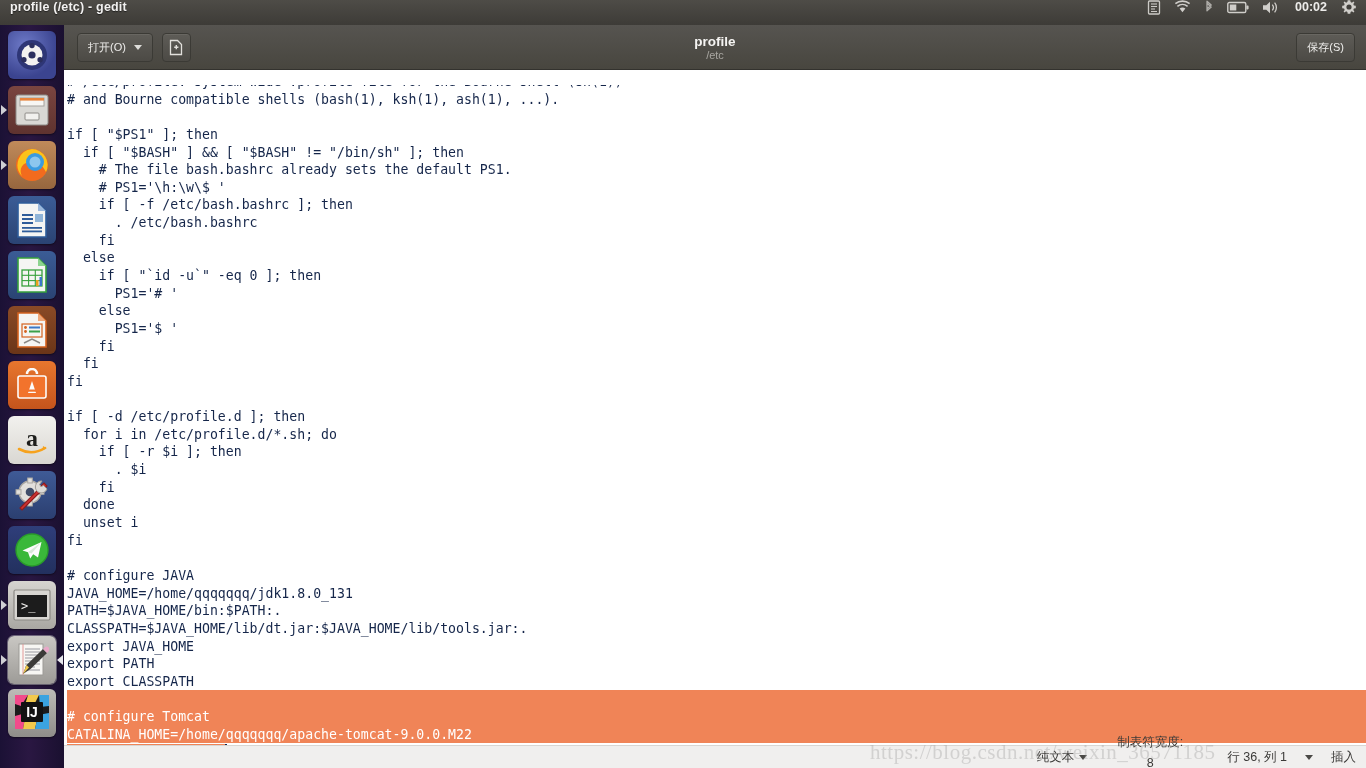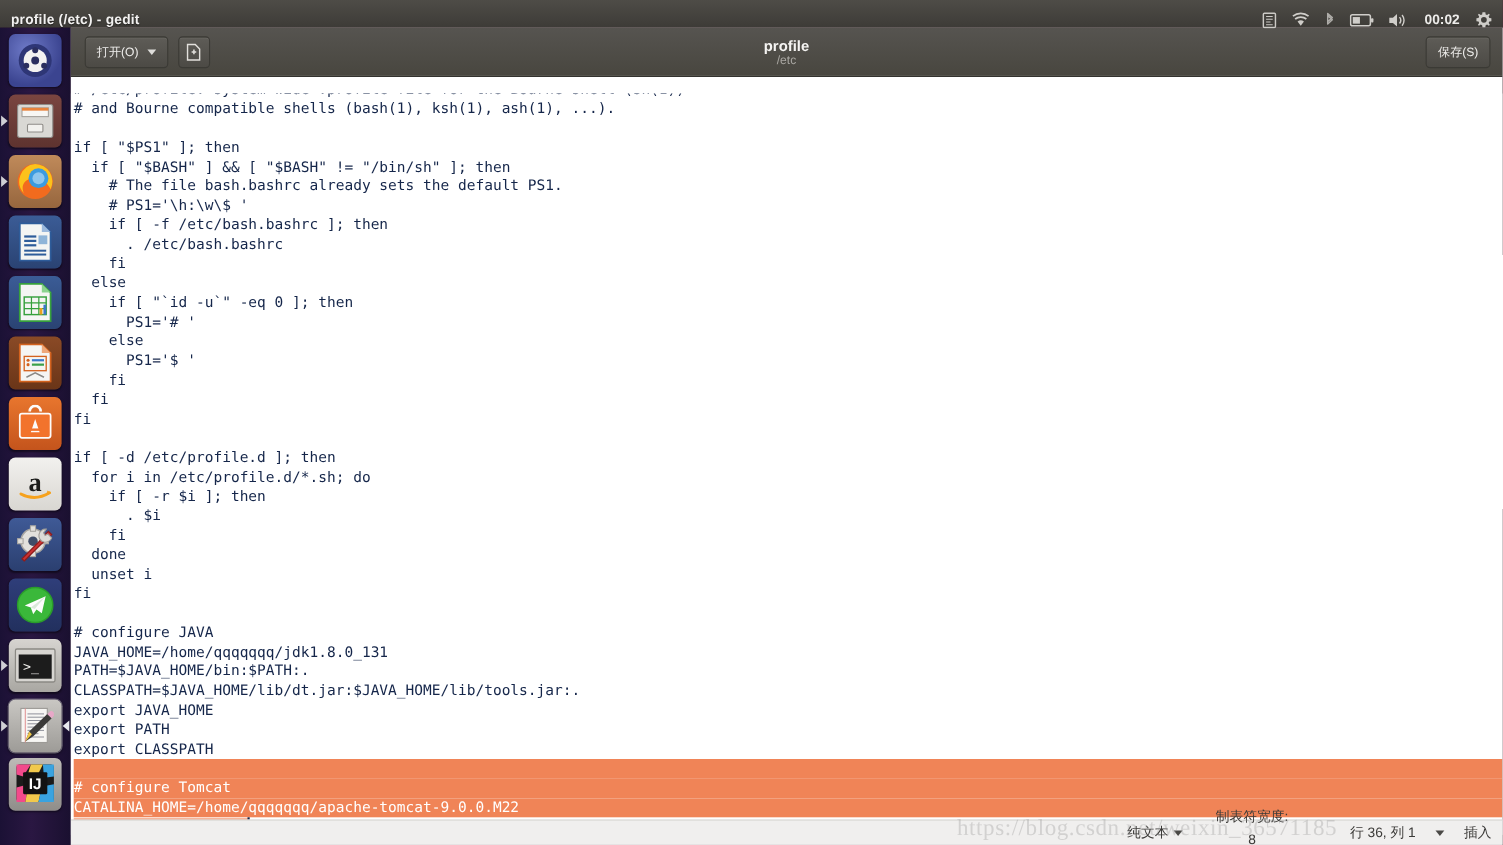--- a/index.html
+++ b/index.html
@@ -6,21 +6,21 @@
   html,body {
     width:1366px; height:768px; overflow:hidden;
     background:#2C0A16;
     font-family:"Liberation Sans", sans-serif;
   }
 
   
   #top-panel{
     position:absolute; left:0; top:0; width:1366px; height:25px;
     background:linear-gradient(to bottom,#4E4C47 0%,#3D3B37 100%);
-    display:flex; align-items:flex-end;
+    display:flex; align-items:flex-start;
     z-index:40;
   }
   #panel-title{
     color:#F2F1F0; font-size:12.5px; font-weight:bold;
     margin-left:10px; letter-spacing:.2px;
     text-shadow:0 1px 1px rgba(0,0,0,.55);
   }
   #tray{
     margin-left:auto; display:flex; align-items:center; gap:13px;
     padding-right:9px; height:14px;
@@ -101,21 +101,21 @@
   
   #statusbar{
     position:absolute; left:0; bottom:0; width:1302px; height:23px;
     background:#F0EFEE; border-top:1px solid #D8D6D3;
     display:flex; align-items:center; justify-content:flex-end;
     font-size:12.5px; color:#3B3A38;
     padding-right:10px; gap:0;
   }
   .sb-item{ display:flex; align-items:center; gap:5px; white-space:nowrap; }
   .sb-gap1{ margin-left:30px;flex-direction:column; }
-  .sb-gap2{ margin-left:56px; }
+  .sb-gap2{ margin-left:44px; }
   .sb-gap3{ margin-left:18px; }
   .sb-caret{ width:0;height:0;border-left:4px solid transparent;border-right:4px solid transparent;border-top:5px solid #4A4946; }
 
   #watermark{
     position:absolute; left:870px; top:740px; z-index:60;
     font-family:"Liberation Serif", serif; font-size:21px;
     color:rgba(150,150,150,.33); white-space:nowrap; letter-spacing:.5px;
     pointer-events:none;
   }
 </style>

